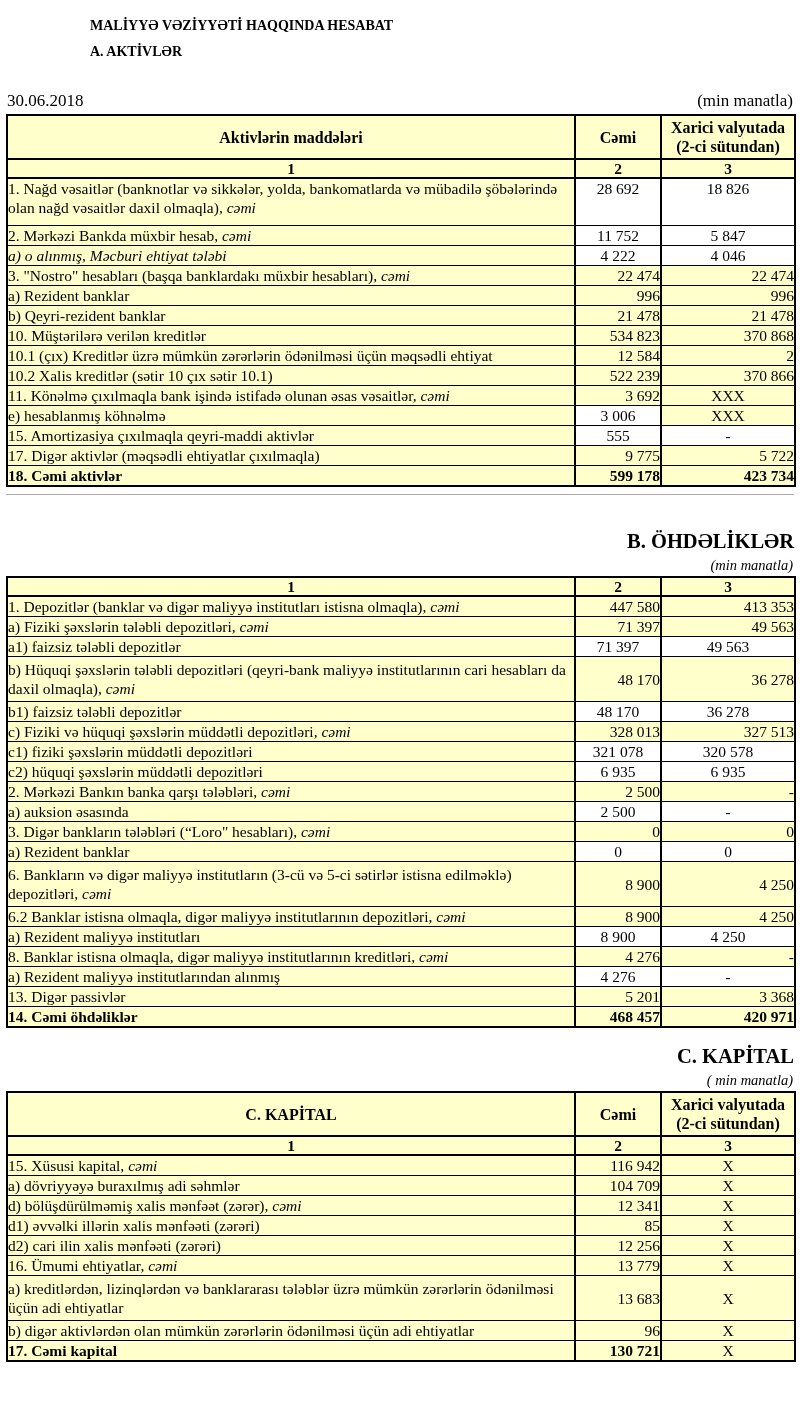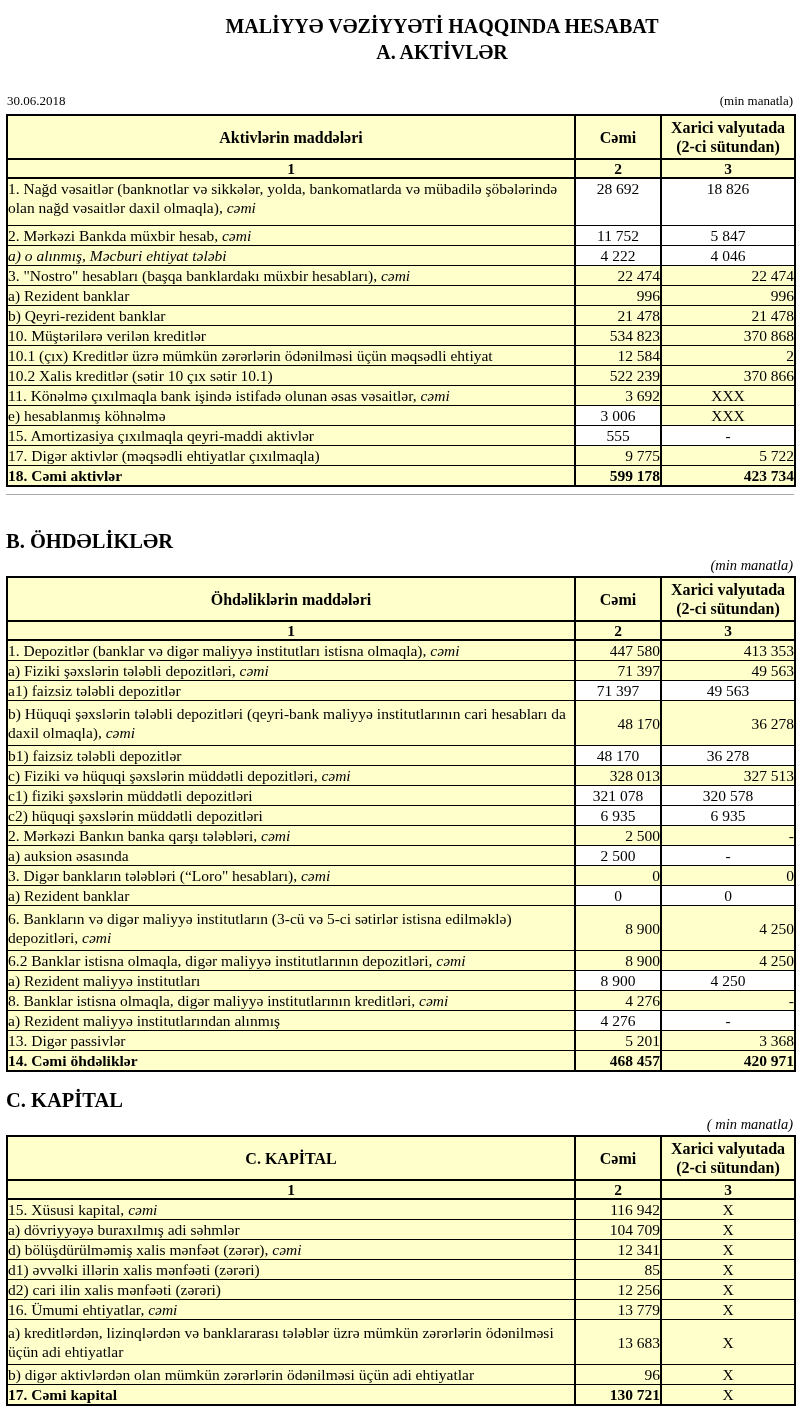--- a/index.html
+++ b/index.html
@@ -10,29 +10,29 @@
   }
   html,body{margin:0;padding:0;}
   body{
     width:800px;min-height:1421px;background:#fff;color:#000;
     font-family:"Liberation Serif","DejaVu Serif",serif;
     -webkit-font-smoothing:antialiased;
   }
   .page{width:800px;box-sizing:border-box;padding:0 6px;}
 
   .doc-title{
-    margin-top:13px;text-align:center;font-weight:bold;
-    font-size:20px;line-height:26px;padding-left:84px;
+    margin-top:13px;text-align:left;font-weight:bold;
+    font-size:14px;line-height:26px;padding-left:84px;
   }
   .meta-row{
     display:flex;justify-content:space-between;align-items:flex-start;
-    font-size:13px;line-height:17px;margin:27px 1px 5px 1px;
+    font-size:17px;line-height:17px;margin:27px 1px 5px 1px;
   }
   .section-title{
-    font-weight:bold;font-size:20.5px;line-height:26px;text-align:left;
+    font-weight:bold;font-size:20.5px;line-height:26px;text-align:right;
   }
   .section-title.b{margin-top:33px;}
   .section-title.c{margin-top:15px;}
   .unit-note{
     font-style:italic;text-align:right;font-size:14.5px;line-height:16px;
     margin:3px 1px 3px 0;
   }
   .thin-rule{height:0;border-top:1px solid var(--rule);margin-top:7px;}
 
   table.fin-table{
@@ -186,25 +186,20 @@
   <div class="section-title b">B. ÖHDƏLİKLƏR</div>
   <div class="unit-note">(min manatla)</div>
 
   <table class="fin-table">
     <colgroup>
         <col class="c1">
         <col class="c2">
         <col class="c3">
       </colgroup>
     <thead>
-      <tr class="head-row">
-        <th>Öhdəliklərin maddələri</th>
-        <th>Cəmi</th>
-        <th>Xarici valyutada (2-ci sütundan)</th>
-      </tr>
       <tr class="index-row">
         <td>1</td>
         <td>2</td>
         <td>3</td>
       </tr>
     </thead>
     <tbody class="body-rows">
         <tr>
           <td class="label-cell ind0">1. Depozitlər (banklar və digər maliyyə institutları istisna olmaqla), <i>cəmi</i></td>
           <td class="value-cell">447 580</td>

